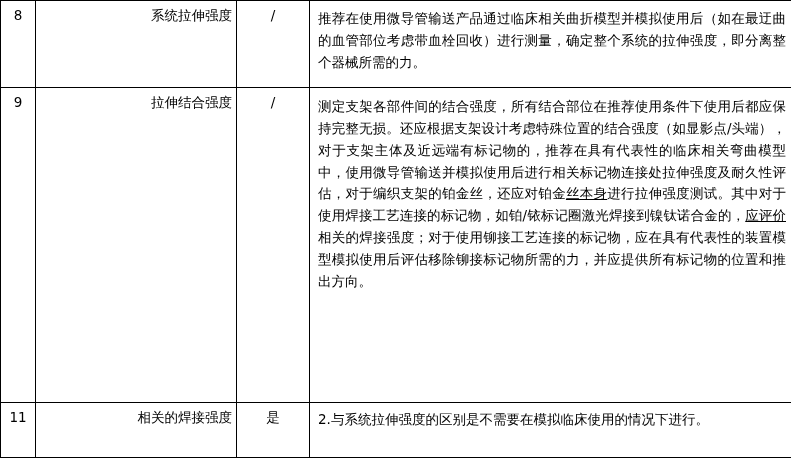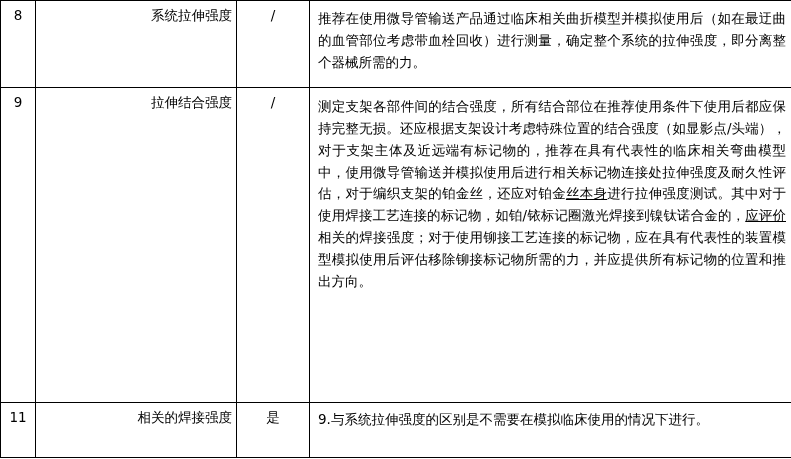--- a/index.html
+++ b/index.html
@@ -111,18 +111,18 @@
         <td class="col-index">
           <div class="cell-pad-mid">11</div>
         </td>
         <td class="col-name">
           <div class="cell-pad-mid">相关的焊接强度</div>
         </td>
         <td class="col-flag">
           <div class="cell-pad-mid">是</div>
         </td>
         <td class="col-desc">
-          <div class="cell-pad desc-text"><span>9.与系统拉伸强度的区别是不需要在模拟临床使用的情况下进行。</span></div>
+          <div class="cell-pad desc-text"><span>2.与系统拉伸强度的区别是不需要在模拟临床使用的情况下进行。</span></div>
         </td>
       </tr>
     </tbody>
   </table>
 </div>
 
 </body></html>

